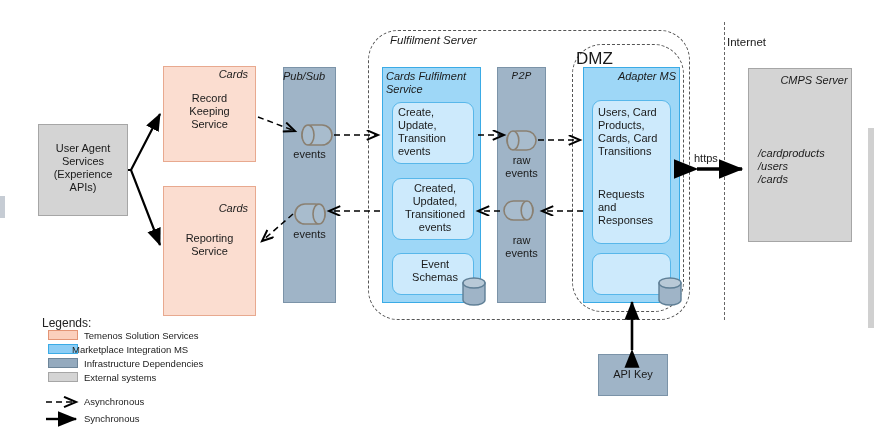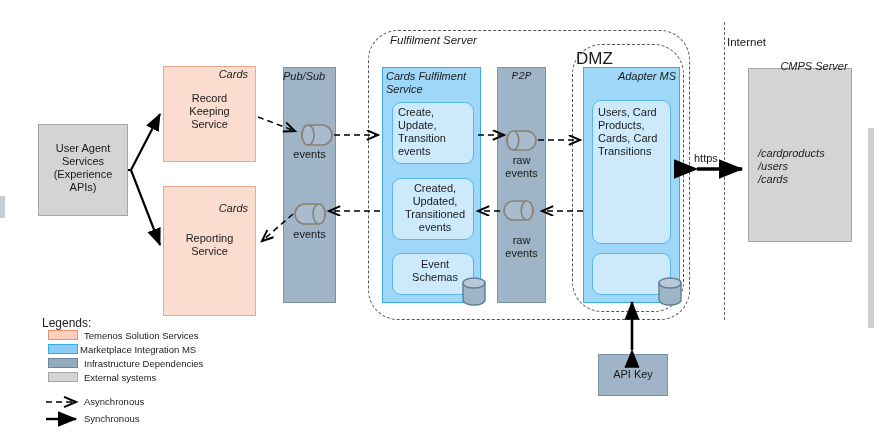--- a/index.html
+++ b/index.html
@@ -172,25 +172,28 @@
 events</div>
 
   <div class="node box-mkt" style="left:583px; top:67px; width:97px; height:236px;"></div>
   <div class="txt ttl" style="left:583px; top:70px; width:93px; text-align:right;">Adapter MS</div>
 
   <div class="node box-mkt-inner" style="left:592px; top:100px; width:79px; height:144px;"></div>
   <div class="txt" style="left:598px; top:106px; width:72px; text-align:left;">Users, Card
 Products,
 Cards, Card
 Transitions</div>
+  <div class="txt" style="left:598px; top:188px; width:72px; text-align:left;">Requests
+and
+Responses</div>
 
   <div class="node box-mkt-inner" style="left:592px; top:253px; width:79px; height:42px;"></div>
 
   <div class="node box-external" style="left:748px; top:68px; width:104px; height:174px;"></div>
-  <div class="txt ttl" style="left:748px; top:60px; width:104px;padding-left:28px;">CMPS Server</div>
+  <div class="txt ttl" style="left:748px; top:74px; width:104px;padding-left:28px;">CMPS Server</div>
   <div class="txt" style="left:758px; top:147px; width:94px; text-align:left; font-style:italic;">/cardproducts
 /users
 /cards</div>
 
   <div class="node box-infra" style="left:598px; top:354px; width:70px; height:42px;"></div>
   <div class="txt" style="left:598px; top:368px; width:70px;">API Key</div>
 
   <div class="txt" style="left:694px; top:152px; width:40px; text-align:left;">https</div>
 
   <svg class="overlay" viewBox="0 0 879 435" xmlns="http://www.w3.org/2000/svg">
@@ -287,21 +290,21 @@
       <path d="M46,419 L76,419" fill="none" stroke="#000" stroke-width="2.4" marker-end="url(#ah-solid)"></path>
     </g>
   </svg>
 
   <div class="legend-title" style="left:42px; top:316px;">Legends:</div>
 
   <div class="legend-sw sw-temenos" style="left:48px; top:330px;"></div>
   <div class="legend-label" style="left:84px; top:330px;">Temenos  Solution Services</div>
 
   <div class="legend-sw sw-mkt" style="left:48px; top:344px;"></div>
-  <div class="legend-label" style="left:80px; top:344px;">Marketplace Integration  MS</div>
+  <div class="legend-label" style="left:72px; top:344px;">Marketplace Integration  MS</div>
 
   <div class="legend-sw sw-infra" style="left:48px; top:358px;"></div>
   <div class="legend-label" style="left:84px; top:358px;">Infrastructure  Dependencies</div>
 
   <div class="legend-sw sw-ext" style="left:48px; top:372px;"></div>
   <div class="legend-label" style="left:84px; top:372px;">External systems</div>
 
   <div class="legend-label" style="left:84px; top:396px;">Asynchronous</div>
   <div class="legend-label" style="left:84px; top:413px;">Synchronous</div>
 

